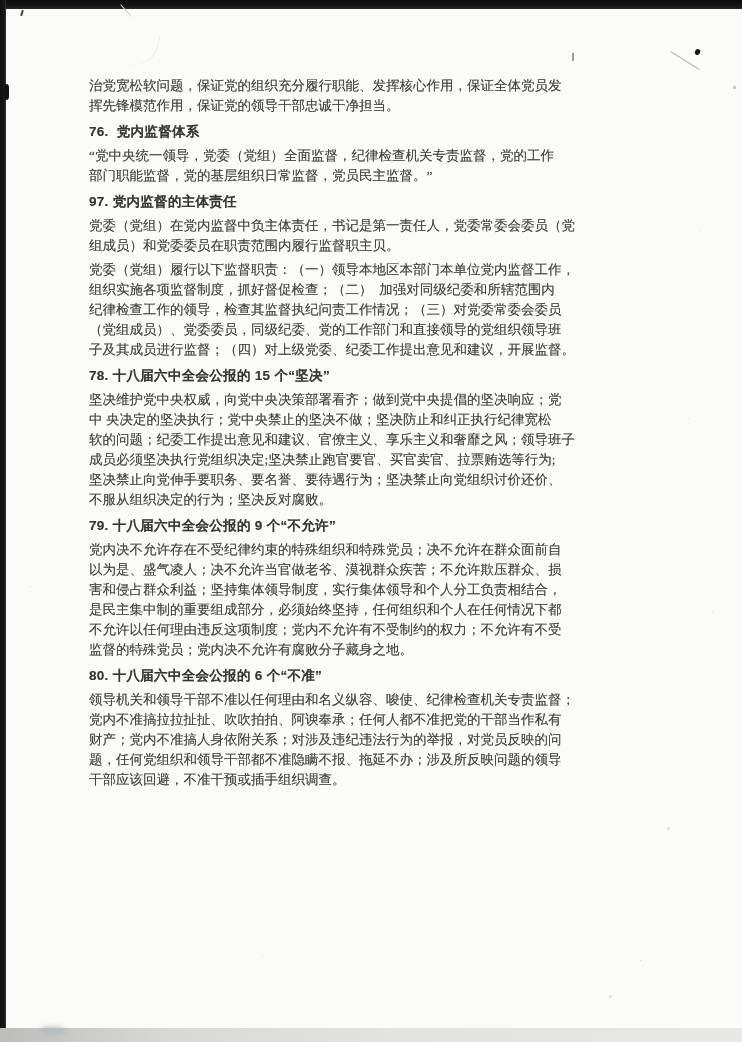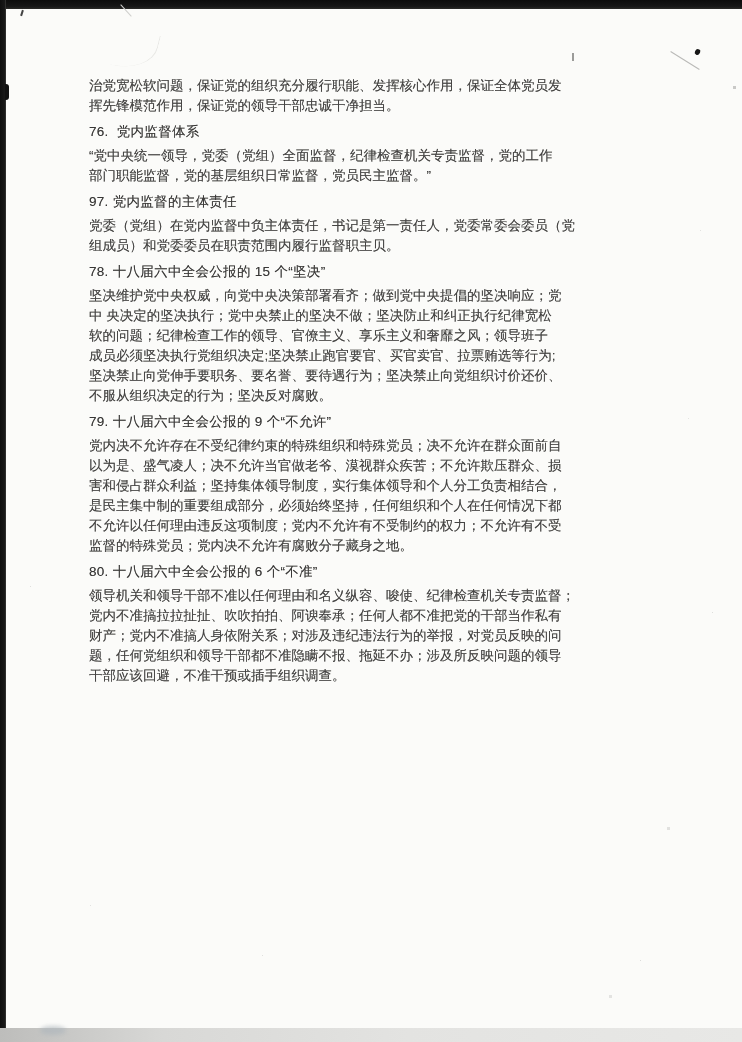--- a/index.html
+++ b/index.html
@@ -74,31 +74,31 @@
       262px 955px 0 0 #e0e0de;
   }
 
   
   .content {
     position: absolute; left: 89px; top: 76px; width: 540px;
   }
   .para {
     margin: 0 0 4px 0;
     white-space: pre;
-    font-family: Liberation Sans, sans-serif;
+    font-family: Liberation Serif, serif;
     font-size: 13.5px;
     line-height: 20px;
     color: #454443;
     text-shadow: 0 0 0.5px rgba(70,70,68,0.55);
   }
   .heading {
     margin: 6px 0 4px 0;
     white-space: pre;
     font-family: "Liberation Sans", "DejaVu Sans", sans-serif;
-    font-weight: normal;
+    font-weight: bold;
     font-size: 13.5px;
     line-height: 20px;
     color: #383736;
     letter-spacing: 0.3px;
     text-shadow: 0 0 0.5px rgba(55,55,54,0.5);
   }
 </style>
 </head>
 <body>
 
@@ -117,24 +117,29 @@
 
 <div class="content">
     <div class="para">治党宽松软问题，保证党的组织充分履行职能、发挥核心作用，保证全体党员发
 挥先锋模范作用，保证党的领导干部忠诚干净担当。</div>
     <div class="heading">76.  党内监督体系</div>
     <div class="para">“党中央统一领导，党委（党组）全面监督，纪律检查机关专责监督，党的工作
 部门职能监督，党的基层组织日常监督，党员民主监督。”</div>
     <div class="heading">97. 党内监督的主体责任</div>
     <div class="para">党委（党组）在党内监督中负主体责任，书记是第一责任人，党委常委会委员（党
 组成员）和党委委员在职责范围内履行监督职主贝。</div>
+    <div class="para">党委（党组）履行以下监督职责：（一）领导本地区本部门本单位党内监督工作，
+组织实施各项监督制度，抓好督促检查；（二）  加强对同级纪委和所辖范围内
+纪律检查工作的领导，检查其监督执纪问责工作情况；（三）对党委常委会委员
+（党组成员）、党委委员，同级纪委、党的工作部门和直接领导的党组织领导班
+子及其成员进行监督；（四）对上级党委、纪委工作提出意见和建议，开展监督。</div>
     <div class="heading">78. 十八届六中全会公报的 15 个“坚决”</div>
     <div class="para">坚决维护党中央权威，向党中央决策部署看齐；做到党中央提倡的坚决响应；党
 中 央决定的坚决执行；党中央禁止的坚决不做；坚决防止和纠正执行纪律宽松
-软的问题；纪律检查工作的领导、官僚主义、享乐主义和奢靡之风；领导班子
+软的问题；纪委工作提出意见和建议、官僚主义、享乐主义和奢靡之风；领导班子
 成员必须坚决执行党组织决定;坚决禁止跑官要官、买官卖官、拉票贿选等行为;
 坚决禁止向党伸手要职务、要名誉、要待遇行为；坚决禁止向党组织讨价还价、
 不服从组织决定的行为；坚决反对腐败。</div>
     <div class="heading">79. 十八届六中全会公报的 9 个“不允许”</div>
     <div class="para">党内决不允许存在不受纪律约束的特殊组织和特殊党员；决不允许在群众面前自
 以为是、盛气凌人；决不允许当官做老爷、漠视群众疾苦；不允许欺压群众、损
 害和侵占群众利益；坚持集体领导制度，实行集体领导和个人分工负责相结合，
 是民主集中制的重要组成部分，必须始终坚持，任何组织和个人在任何情况下都
 不允许以任何理由违反这项制度；党内不允许有不受制约的权力；不允许有不受
 监督的特殊党员；党内决不允许有腐败分子藏身之地。</div>

